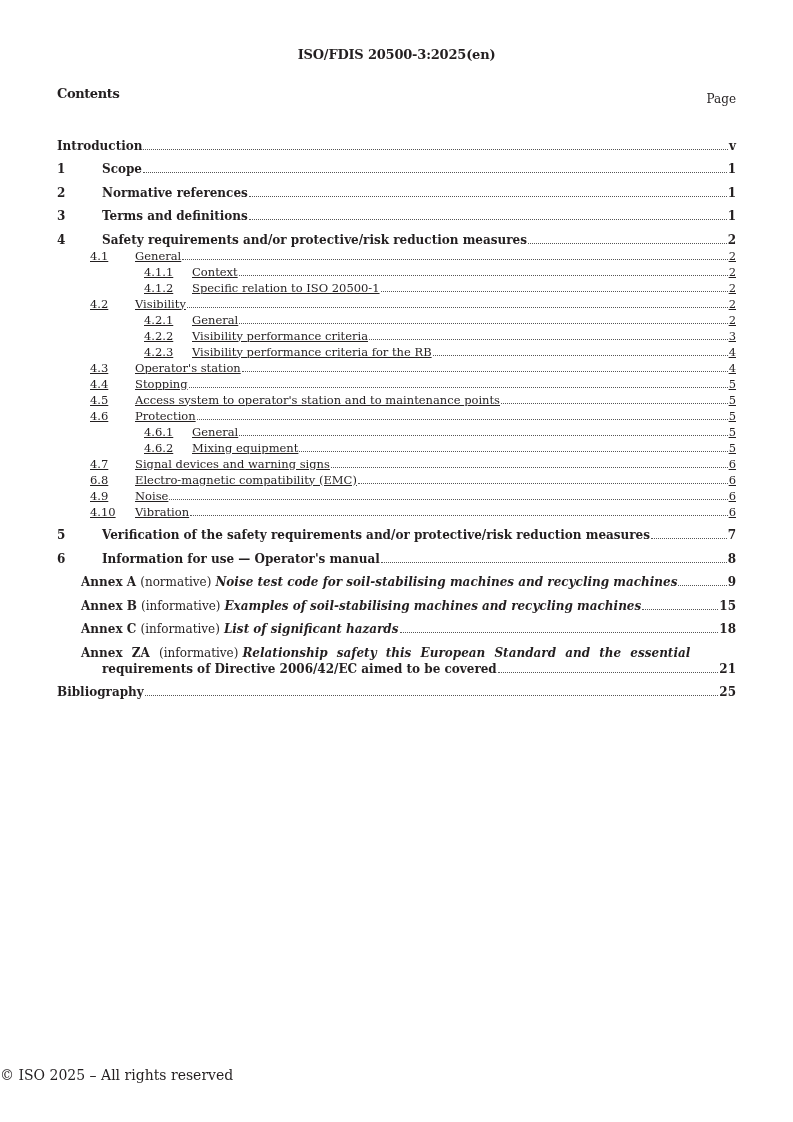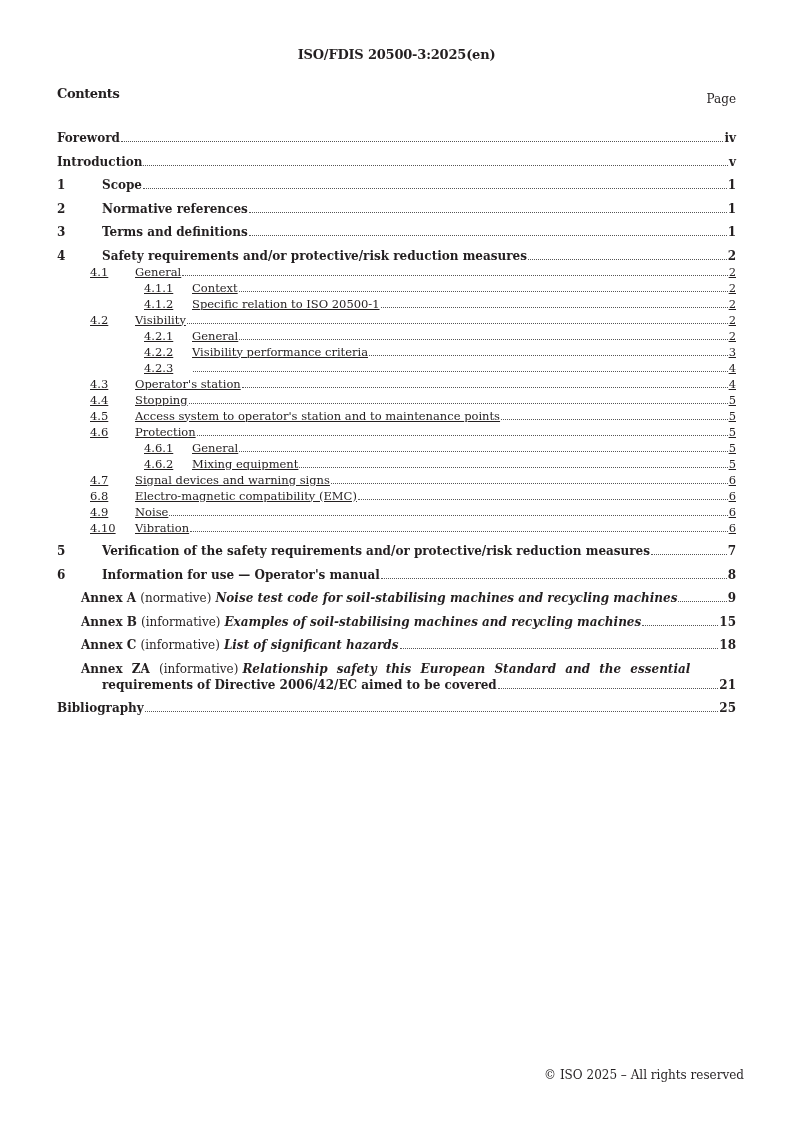--- a/index.html
+++ b/index.html
@@ -40,37 +40,32 @@
   }
   .pg { flex: none; text-align: right; }
   .annex-label { font-weight: bold; margin-left: 24px; }
   .annex-type { font-weight: normal; }
   .annex-title { font-weight: bold; margin-left: 4px; font-style: italic; }
   .annex-za-line1 {
     font-weight: bold; line-height: 16px; word-spacing: 5px;
   }
   .annex-za-line2 { padding-left: 45px; }
   .footer {
-    position: absolute; top: 1067px; left: 0; width: 744px; text-align: right;
-    font-size: 12px; line-height: 16px;
+    position: absolute; top: 1067px; left: 0; width: 744px; text-align: left;
+    font-size: 14px; line-height: 16px;
   }
 </style>
 </head>
 <body>
 
 <div class="doc-header">ISO/FDIS 20500-3:2025(en)</div>
 <div class="contents-title">Contents</div>
 <div class="page-label">Page</div>
 
 <div class="toc">
-  <div class="row l0">
-    <span class="title">Foreword</span>
-      <span class="leader"></span>
-      <span class="pg">iv</span>
-  </div>
   <div class="row l0 gap">
     <span class="title">Introduction</span>
       <span class="leader"></span>
       <span class="pg">v</span>
   </div>
   <div class="row l0 gap">
     <span class="num">1</span>
       <span class="title">Scope</span>
       <span class="leader"></span>
       <span class="pg">1</span>
@@ -124,20 +119,21 @@
       <span class="pg">2</span>
   </div>
   <div class="row l2">
     <span class="num">4.2.2</span>
       <span class="title">Visibility performance criteria</span>
       <span class="leader"></span>
       <span class="pg">3</span>
   </div>
   <div class="row l2">
     <span class="num">4.2.3</span>
+      <span class="title">Visibility performance criteria for the RB</span>
       <span class="leader"></span>
       <span class="pg">4</span>
   </div>
   <div class="row l1">
     <span class="num">4.3</span>
       <span class="title">Operator's station</span>
       <span class="leader"></span>
       <span class="pg">4</span>
   </div>
   <div class="row l1">

